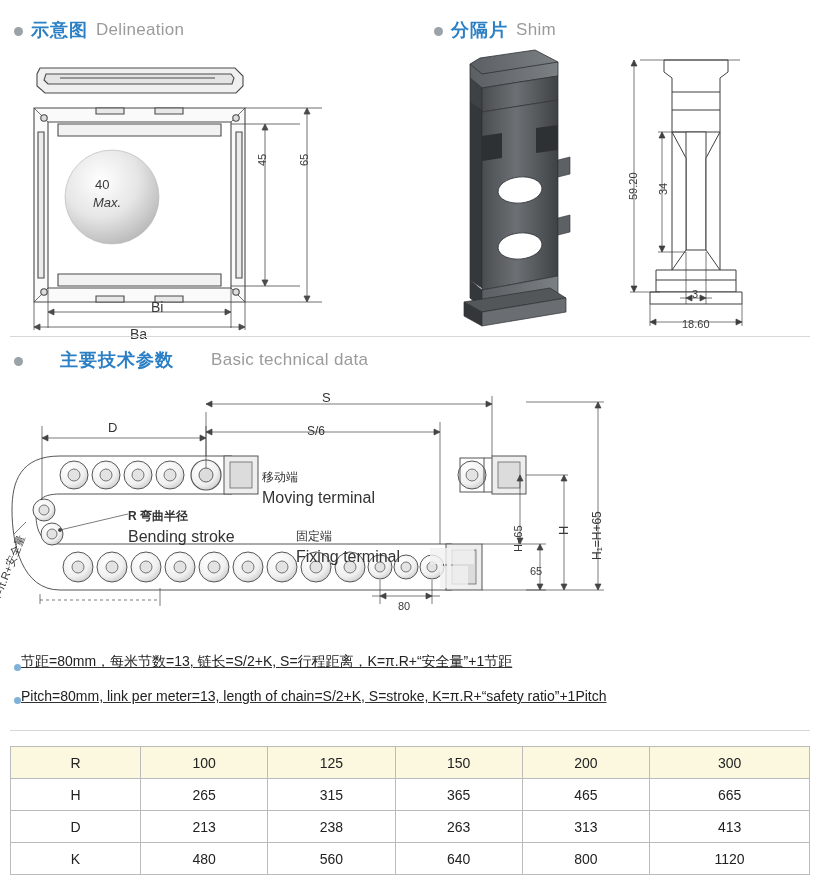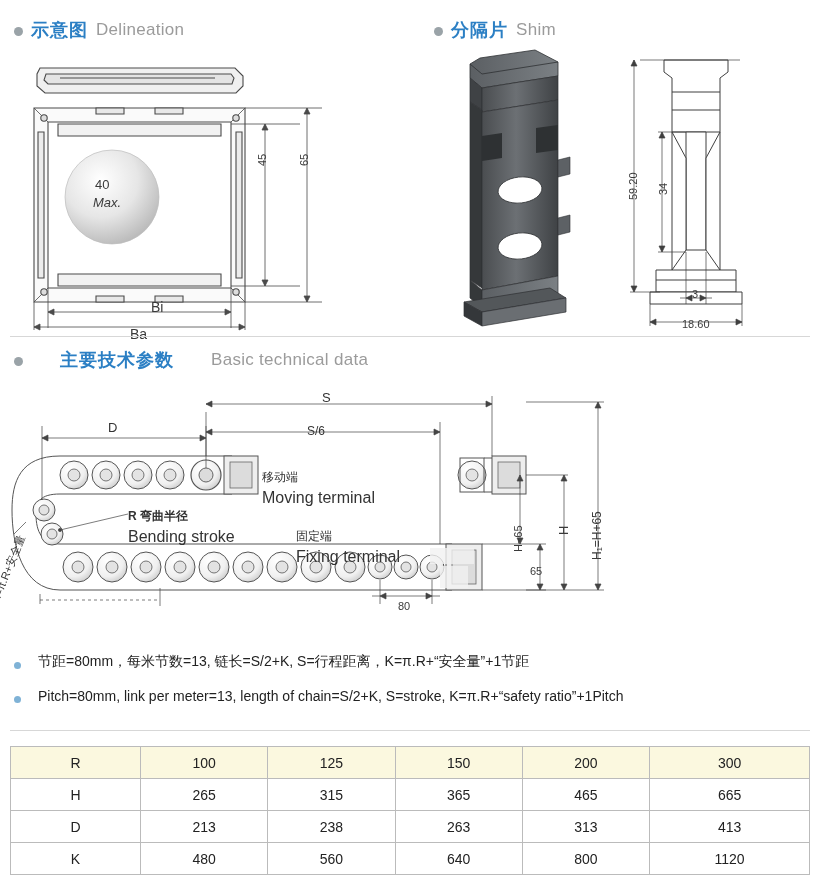--- a/index.html
+++ b/index.html
@@ -67,23 +67,24 @@
   }
   .lbl-cn { font-size: 12px; }
   .lbl-en { font-size: 16px; }
 
   svg { position: absolute; overflow: visible; }
 
   
   .note-row {
     position: absolute;
     display: flex;
-    align-items: center;
-    gap: 17px;
+    align-items: flex-end;
+    gap: 0;
     white-space: nowrap;
+    text-decoration: underline;
   }
   .note-bullet {
     width: 7px; height: 7px; border-radius: 50%;
     background: #7fb2d6; margin-top: 6px; flex: 0 0 auto;
   }
   .note-txt { font-size: 14px; color: #222; }
 
   
   table.spec {
     position: absolute;

